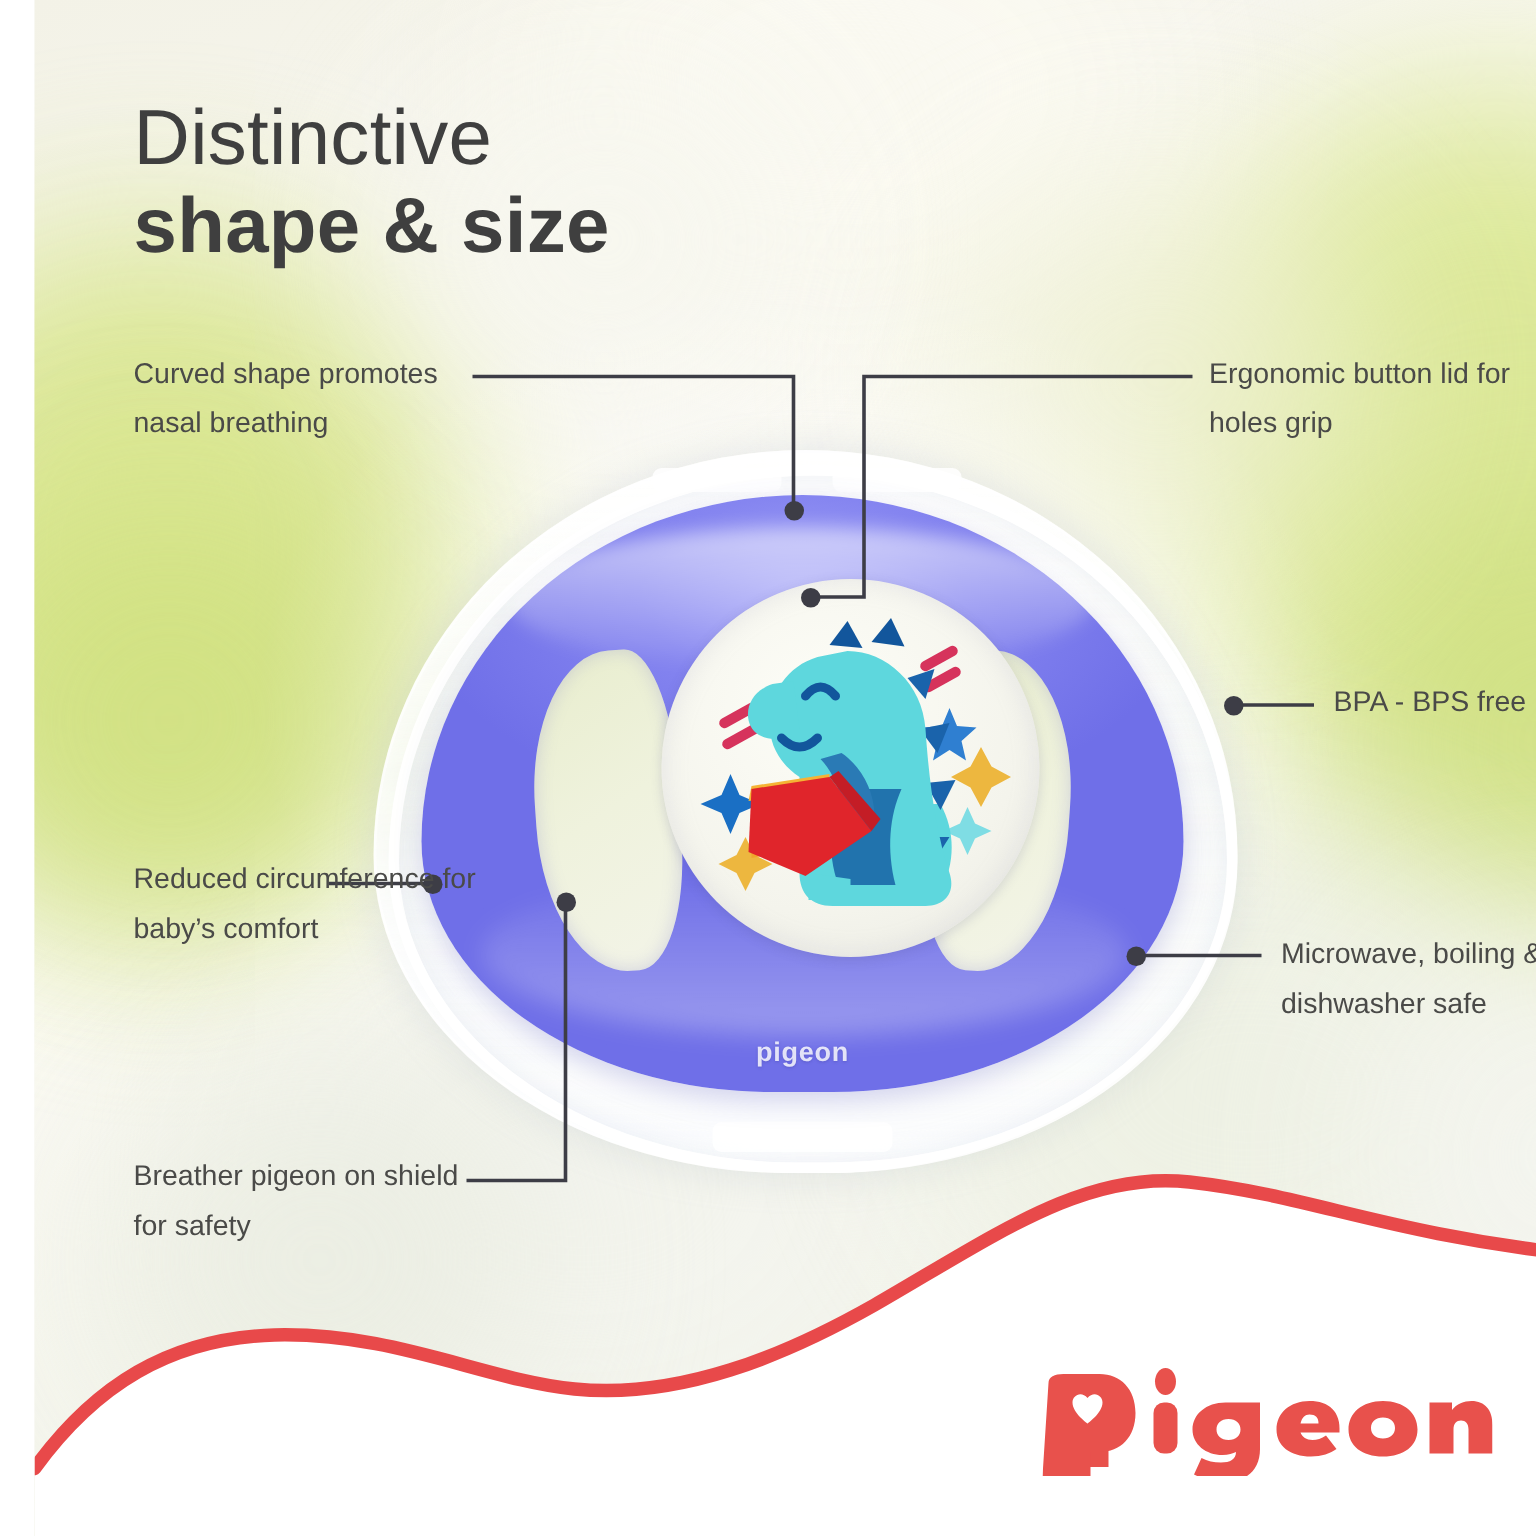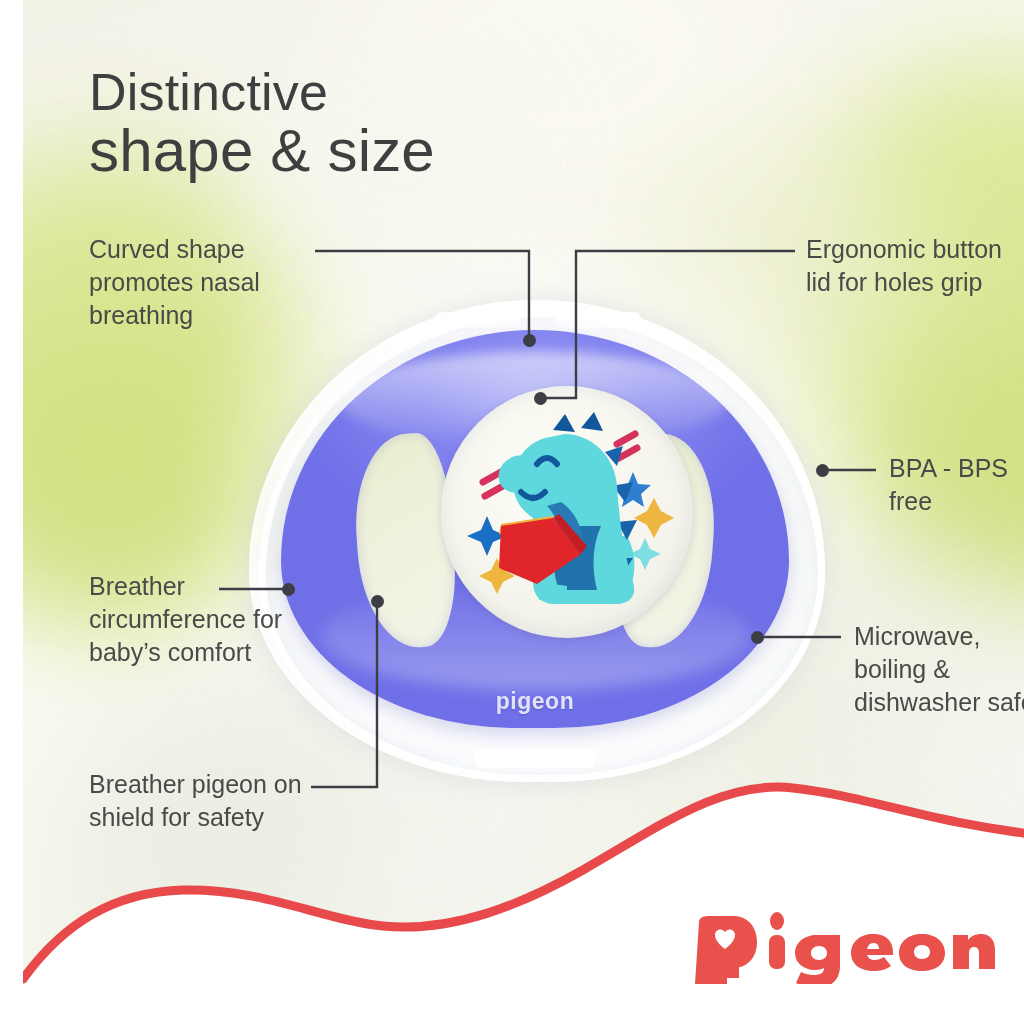--- a/index.html
+++ b/index.html
@@ -26,24 +26,24 @@
   .b8{left:600px;top:560px;width:420px;height:330px;background:#eef1e4;opacity:.9;}
   .b9{left:250px;top:40px;width:260px;height:240px;background:#f7f7ef;opacity:.9;}
   .b10{left:880px;top:620px;width:260px;height:300px;background:#f4f5ef;opacity:.9;}
   .b11{left:40px;top:700px;width:300px;height:280px;background:#e9ece0;opacity:.75;}
   .bg-soft{position:absolute;inset:0;
     background:radial-gradient(ellipse 520px 420px at 50% 46%, rgba(255,255,255,.62), rgba(255,255,255,0) 70%);}
 
   
   .headline{position:absolute;left:66px;top:62px;width:520px;color:#3f3f3f;}
   .hl-1{font-size:52px;line-height:60px;font-weight:400;letter-spacing:.2px;}
-  .hl-2{font-size:60px;line-height:62px;font-weight:400;letter-spacing:.2px;margin-top:-2px;}
-
-  
-  .callout{position:absolute;color:#4a4a48;font-size:25px;line-height:33px;font-weight:400;}
+  .hl-2{font-size:52px;line-height:62px;font-weight:700;letter-spacing:.2px;margin-top:-2px;}
+
+  
+  .callout{position:absolute;color:#4a4a48;font-size:19px;line-height:33px;font-weight:400;}
   .co-curved{left:66px;top:233px;width:245px;}
   .co-ergo{left:783px;top:233px;width:215px;}
   .co-bpa{left:866px;top:452px;width:160px;}
   .co-reduced{left:66px;top:570px;width:230px;}
   .co-breather{left:66px;top:768px;width:235px;}
   .co-micro{left:831px;top:620px;width:200px;}
 
   
   .leaders{position:absolute;inset:0;}
   .dot{position:absolute;width:13px;height:13px;border-radius:50%;background:#3d3d46;}
@@ -90,21 +90,21 @@
     transform:rotate(4deg);}
 
   .face{position:absolute;left:160px;top:56px;width:252px;height:252px;border-radius:50%;
     background:radial-gradient(circle at 42% 34%, #fdfdf7 0%, #f4f4ec 62%, #e9e9e2 100%);
     box-shadow:inset 0 0 18px rgba(170,170,190,.22), 0 2px 8px rgba(80,80,140,.18);
     overflow:hidden;}
   .dino-wrap{position:absolute;left:0;top:0;width:252px;height:252px;}
 
   .brand-emboss{position:absolute;left:194px;top:358px;width:120px;height:26px;
     display:flex;align-items:center;justify-content:center;
-    color:rgba(255,255,255,.82);font-size:23px;font-weight:700;letter-spacing:.5px;
+    color:rgba(255,255,255,.82);font-size:18px;font-weight:700;letter-spacing:.5px;
     text-shadow:0 1px 2px rgba(70,70,170,.45);}
 
   
   .wave{position:absolute;left:0;bottom:0;width:1024px;height:250px;}
 
   
   .logo{position:absolute;left:672px;top:904px;width:300px;height:80px;}
 </style>
 </head>
 <body>
@@ -226,21 +226,21 @@
   <div class="dot" style="left:499.5px;top:333.5px;"></div>
   <div class="dot" style="left:510.5px;top:391.5px;"></div>
   <div class="dot" style="left:792.5px;top:463.5px;"></div>
   <div class="dot" style="left:258.5px;top:582.5px;"></div>
   <div class="dot" style="left:347.5px;top:594.5px;"></div>
   <div class="dot" style="left:727.5px;top:630.5px;"></div>
 
   <div class="callout co-curved">Curved shape promotes nasal breathing</div>
   <div class="callout co-ergo">Ergonomic button lid for holes grip</div>
   <div class="callout co-bpa">BPA - BPS free</div>
-  <div class="callout co-reduced">Breather circumference for baby’s comfort</div>
+  <div class="callout co-reduced">Reduced circumference for baby’s comfort</div>
   <div class="callout co-breather">Breather pigeon on shield for safety</div>
   <div class="callout co-micro">Microwave, boiling &amp; dishwasher safe</div>
 
   <svg class="wave" viewBox="0 0 1024 250" preserveAspectRatio="none">
     <path d="M0 250 L0 205 C40 150 90 118 160 116 C240 114 300 146 360 152
              C430 159 500 130 560 96 C640 50 700 6 770 14
              C850 23 900 48 1024 62 L1024 250 Z" fill="#ffffff"></path>
     <path d="M0 205 C40 150 90 118 160 116 C240 114 300 146 360 152
              C430 159 500 130 560 96 C640 50 700 6 770 14
              C850 23 900 48 1024 62" fill="none" stroke="#e8494a" stroke-width="9" stroke-linecap="round"></path>

